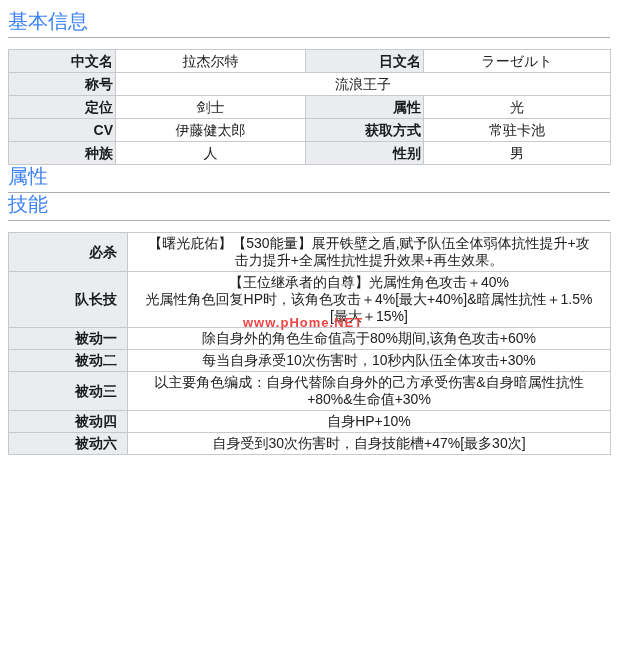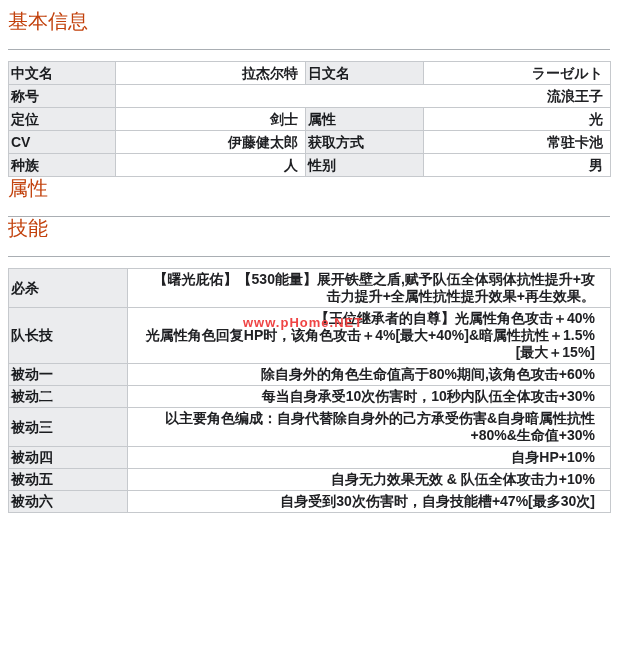--- a/index.html
+++ b/index.html
@@ -12,58 +12,57 @@
     position: relative;
     overflow: hidden;
   }
   .page { padding: 10px 8px 0 8px; position: relative; }
 
   h2.section-heading {
     margin: 0;
     font-family: "Liberation Serif", "DejaVu Serif", serif;
     font-size: 20px;
     font-weight: 400;
-    color: #c2410c;
+    color: #3b82f6;
     line-height: 23px;
-    padding-bottom: 16px;
+    padding-bottom: 4px;
     border-bottom: 1px solid #a9aeb3;
   }
   .section-gap { margin-top: 14px; }
 
   table.wiki-table {
     border-collapse: collapse;
     table-layout: fixed;
     width: 602px;
     border: 1px solid #9ea3a9;
     font-size: 14px;
     margin-top: 11px;
   }
   .wiki-table th, .wiki-table td {
     border: 1px solid #c6c9cd;
     vertical-align: middle;
     overflow: hidden;
   }
   .wiki-table th {
     background: #ebecee;
     font-weight: 700;
-    text-align: left;
+    text-align: right;
     color: #1a1c1f;
     padding: 1px 2px;
   }
   .wiki-table td {
-    text-align: right;
+    text-align: center;
     padding: 1px 7px;
-    font-weight: bold;
   }
   .basic-table th, .basic-table td,
   .stats-table th, .stats-table td {
     height: 23px;
     line-height: 20px;
   }
-  .skills-table th { line-height: 17px; padding: 2px 2px; }
+  .skills-table th { line-height: 17px; padding: 2px 10px; }
   .skills-table td.desc {
     white-space: pre-line;
     line-height: 17px;
     padding: 2px 15px;
   }
 
   .watermark {
     position: absolute;
     left: 243px; top: 315px;
     font-size: 13px;
@@ -149,24 +148,20 @@
       </tr>
       <tr>
         <th>被动三</th>
         <td class="desc">以主要角色编成：自身代替除自身外的己方承受伤害&amp;自身暗属性抗性+80%&amp;生命值+30%</td>
       </tr>
       <tr>
         <th>被动四</th>
         <td class="desc">自身HP+10%</td>
       </tr>
       <tr>
-        <th>被动五</th>
-        <td class="desc">自身无力效果无效 &amp; 队伍全体攻击力+10%</td>
-      </tr>
-      <tr>
         <th>被动六</th>
         <td class="desc">自身受到30次伤害时，自身技能槽+47%[最多30次]</td>
       </tr>
     </tbody>
   </table>
 
 </div>
 
 <div class="watermark">www.pHome.NET</div>
 

